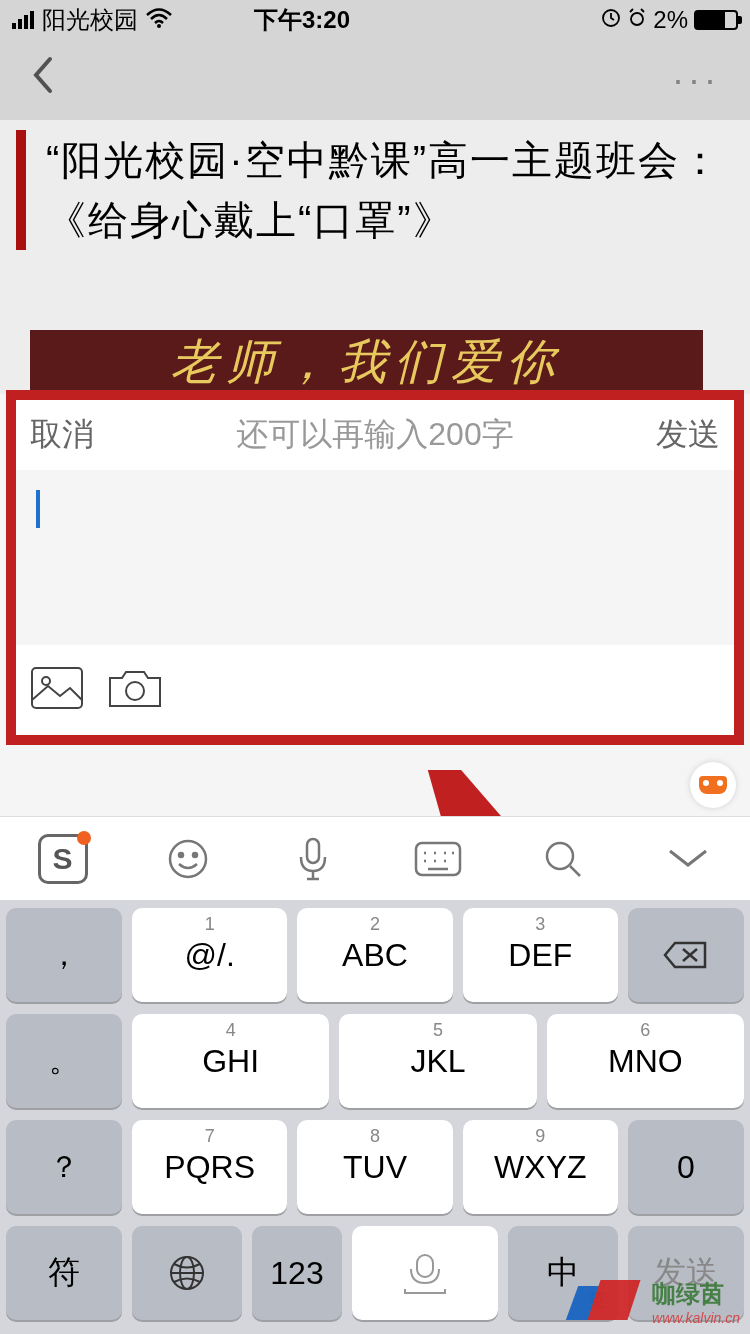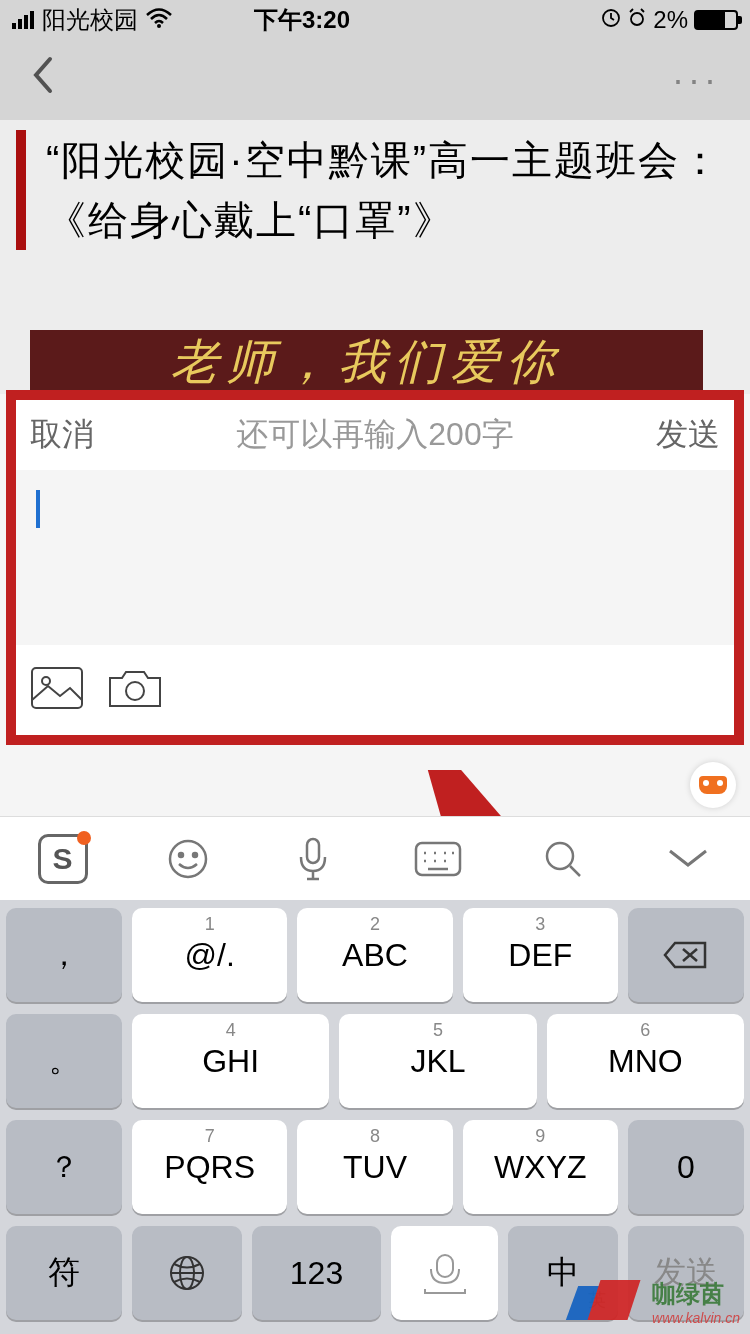--- a/index.html
+++ b/index.html
@@ -293,21 +293,21 @@
         <span class="main">符</span>
       </div>
     <div class="key func" style="width:110px">
       <svg width="40" height="40" viewBox="0 0 40 40" stroke="#333" fill="none" stroke-width="2">
           <circle cx="20" cy="20" r="16"></circle>
           <ellipse cx="20" cy="20" rx="7" ry="16"></ellipse>
           <line x1="4" y1="20" x2="36" y2="20"></line>
           <path d="M7 11 Q20 18 33 11 M7 29 Q20 22 33 29"></path>
         </svg>
     </div>
-    <div class="key func" style="width:129px">
+    <div class="key func" style="width:90px">
         <span class="main">123</span>
       </div>
     <div class="key mid-col">
       <svg width="60" height="44" viewBox="0 0 60 44" stroke="#999" fill="none" stroke-width="2">
           <rect x="22" y="4" width="16" height="22" rx="8"></rect>
           <path d="M16 18 Q16 32 30 32 Q44 32 44 18"></path>
           <path d="M10 38 v4 h40 v-4"></path>
         </svg>
     </div>
     <div class="key func" style="width:110px">

